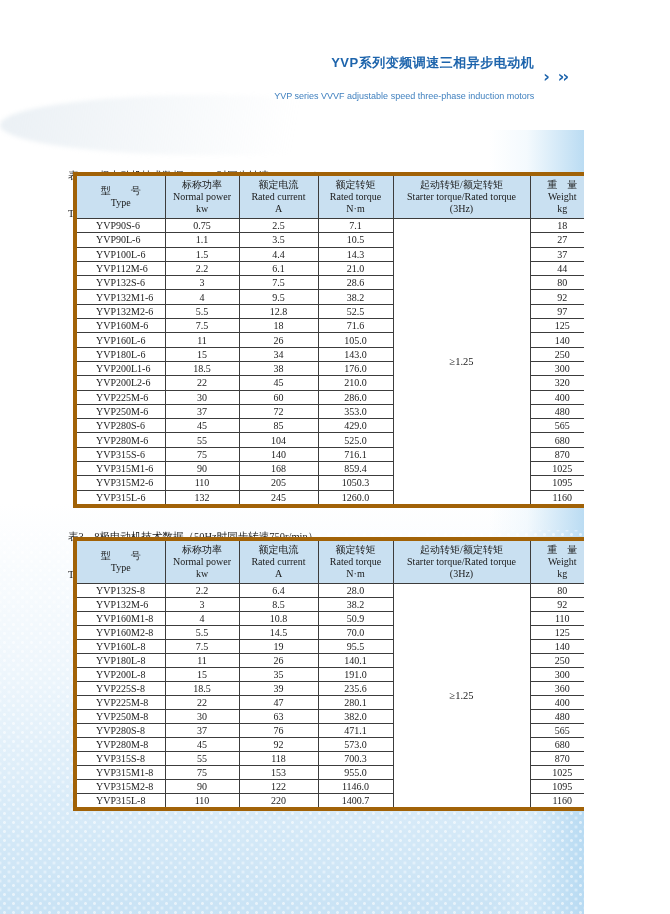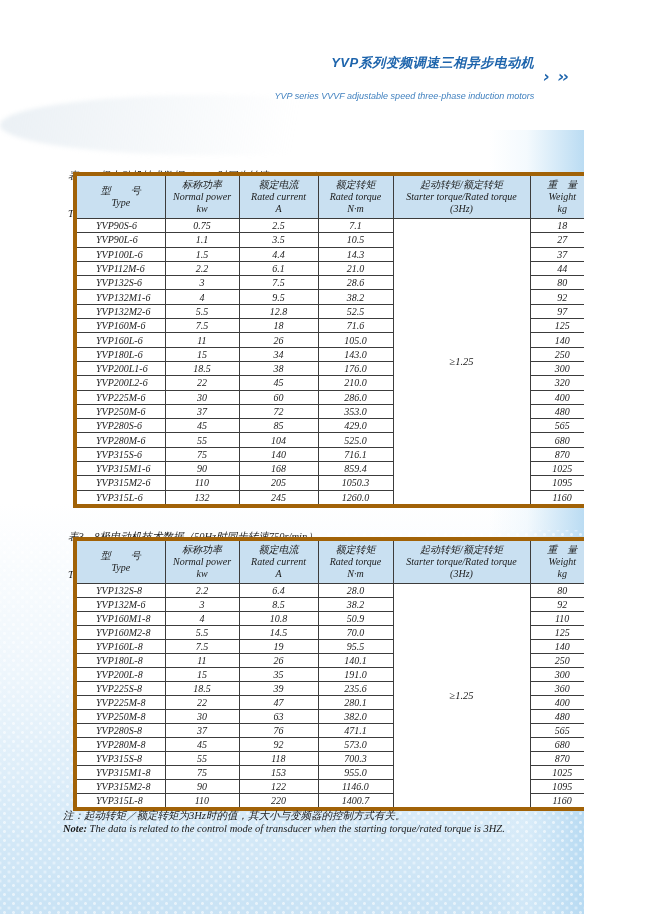--- a/index.html
+++ b/index.html
@@ -1,20 +1,19 @@
 <!DOCTYPE html>
 <html><head>
 <meta charset="utf-8">
 <style>
   html,body{margin:0;padding:0;}
   .page{
     position:relative;width:584px;height:914px;overflow:hidden;
     background:#ffffff;
     font-family:"Liberation Serif", serif;
-    font-style:italic;
   }
   
   .bg-bottom{
     position:absolute;left:0;right:0;top:55%;bottom:0;
     background:linear-gradient(to bottom,
       rgba(219,236,249,0) 0%,
       rgba(219,236,249,.45) 40%,
       rgba(205,229,246,.85) 80%,
       rgba(198,225,244,.95) 100%);
   }
@@ -480,18 +479,14 @@
         <tr>
           <td class="type-cell">YVP315L-8</td>
           <td>110</td>
           <td>220</td>
           <td>1400.7</td>
           <td>1160</td>
         </tr>
       </tbody>
   </table>
 
-  <div class="notes">
-    <div class="zh">注：起动转矩／额定转矩为3Hz时的值，其大小与变频器的控制方式有关。</div>
-    <div class="en"><b>Note:</b><span> The data is related to the control mode of transducer when the starting torque/rated torque is 3HZ.</span></div>
-  </div>
 
 </div>
 
 </body></html>

